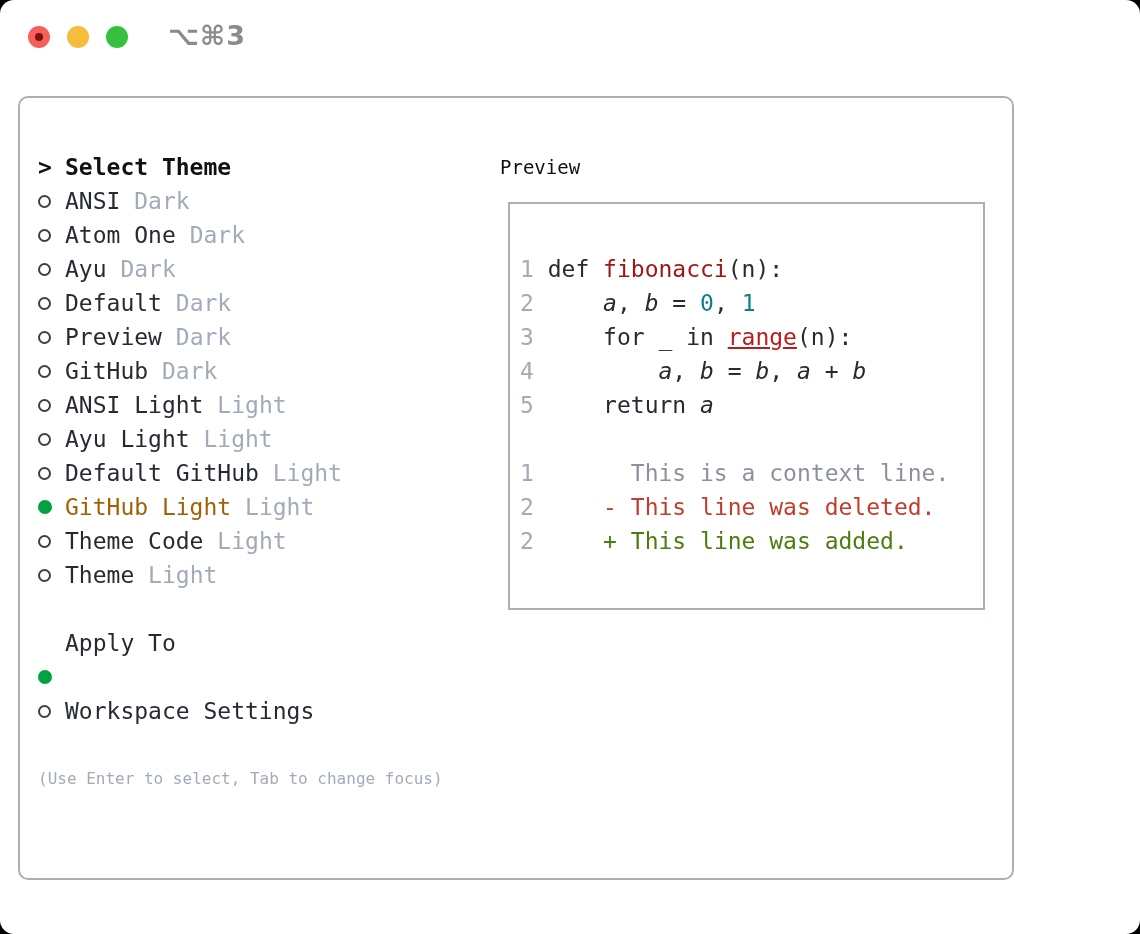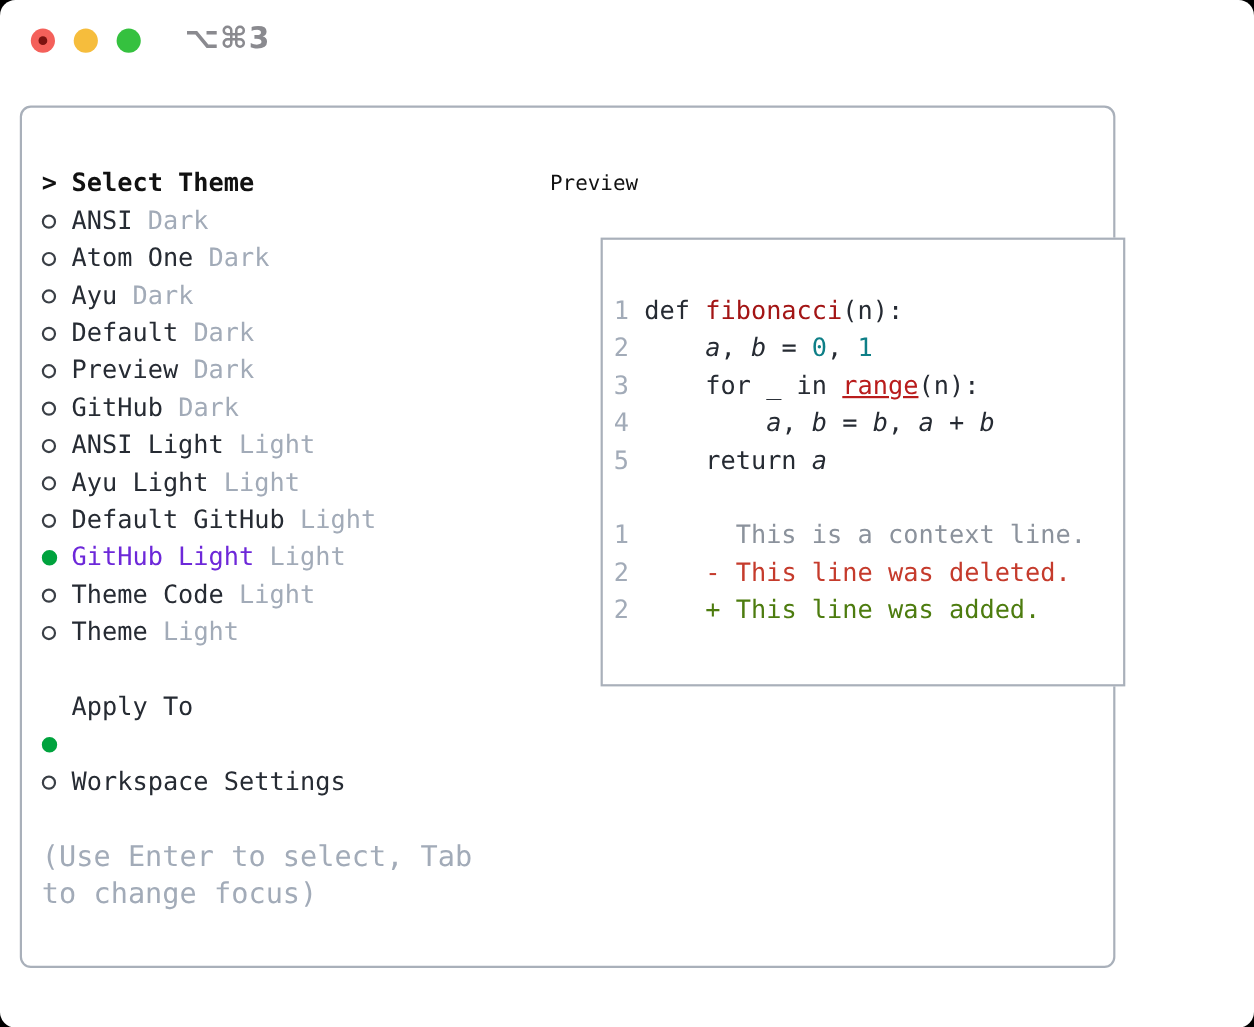--- a/index.html
+++ b/index.html
@@ -27,32 +27,32 @@
     position:absolute;left:38px;top:150px;
     font-size:23px;line-height:34px;color:#262b33;
   }
   .row{display:flex;height:34px;align-items:center;white-space:pre;}
   .marker{width:27px;display:flex;align-items:center;flex:none;}
   .prompt{font-weight:bold;color:#111;}
   .circle{width:13px;height:13px;border:2px solid #3a3f46;border-radius:50%;box-sizing:border-box;}
   .circle.sel{width:14px;height:14px;background:#00a33e;border-color:#00a33e;}
   .hdr{font-weight:bold;color:#111;}
   .variant{color:#a2abb8;}
-  .sel-label{color:#6d28d9;}
+  .sel-label{color:#a16207;}
   .blank-row{height:34px;}
-  .hint{width:420px;color:#a2abb8;font-size:26px;line-height:34px;}
+  .hint{width:420px;color:#a2abb8;font-size:16px;line-height:34px;}
   
   .preview-header{
     position:absolute;left:500px;top:150px;height:34px;line-height:34px;
     font-weight:normal;font-size:19px;color:#111;
   }
   .preview-box{
-    position:absolute;left:508px;top:216px;width:477px;height:408px;
+    position:absolute;left:508px;top:202px;width:477px;height:408px;
     border:2px solid #a9b0ba;box-sizing:border-box;
-    padding:48px 6px 0 10px;overflow:hidden;background:#fff;margin-left:38px;
+    padding:48px 6px 0 10px;overflow:hidden;background:#fff;
   }
   .pline{height:34px;line-height:34px;white-space:pre;font-size:23px;}
   .sg-ln{color:#a2abb8;}
   .sg-t{color:#262b33;}
   .sg-fn{color:#a31515;}
   .sg-num{color:#0e7f87;}
   .sg-call{color:#b91c1c;text-decoration:underline;}
   .sg-var{color:#262b33;font-style:italic;}
   .sg-ctx{color:#8b929c;}
   .sg-del{color:#c53b2c;}

